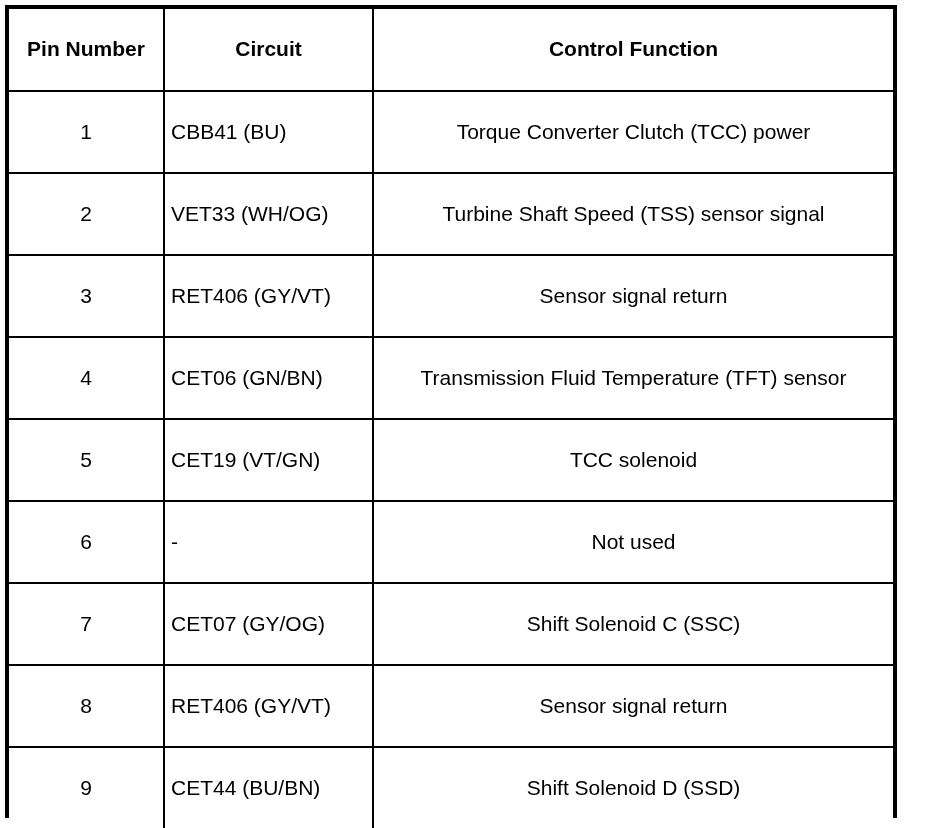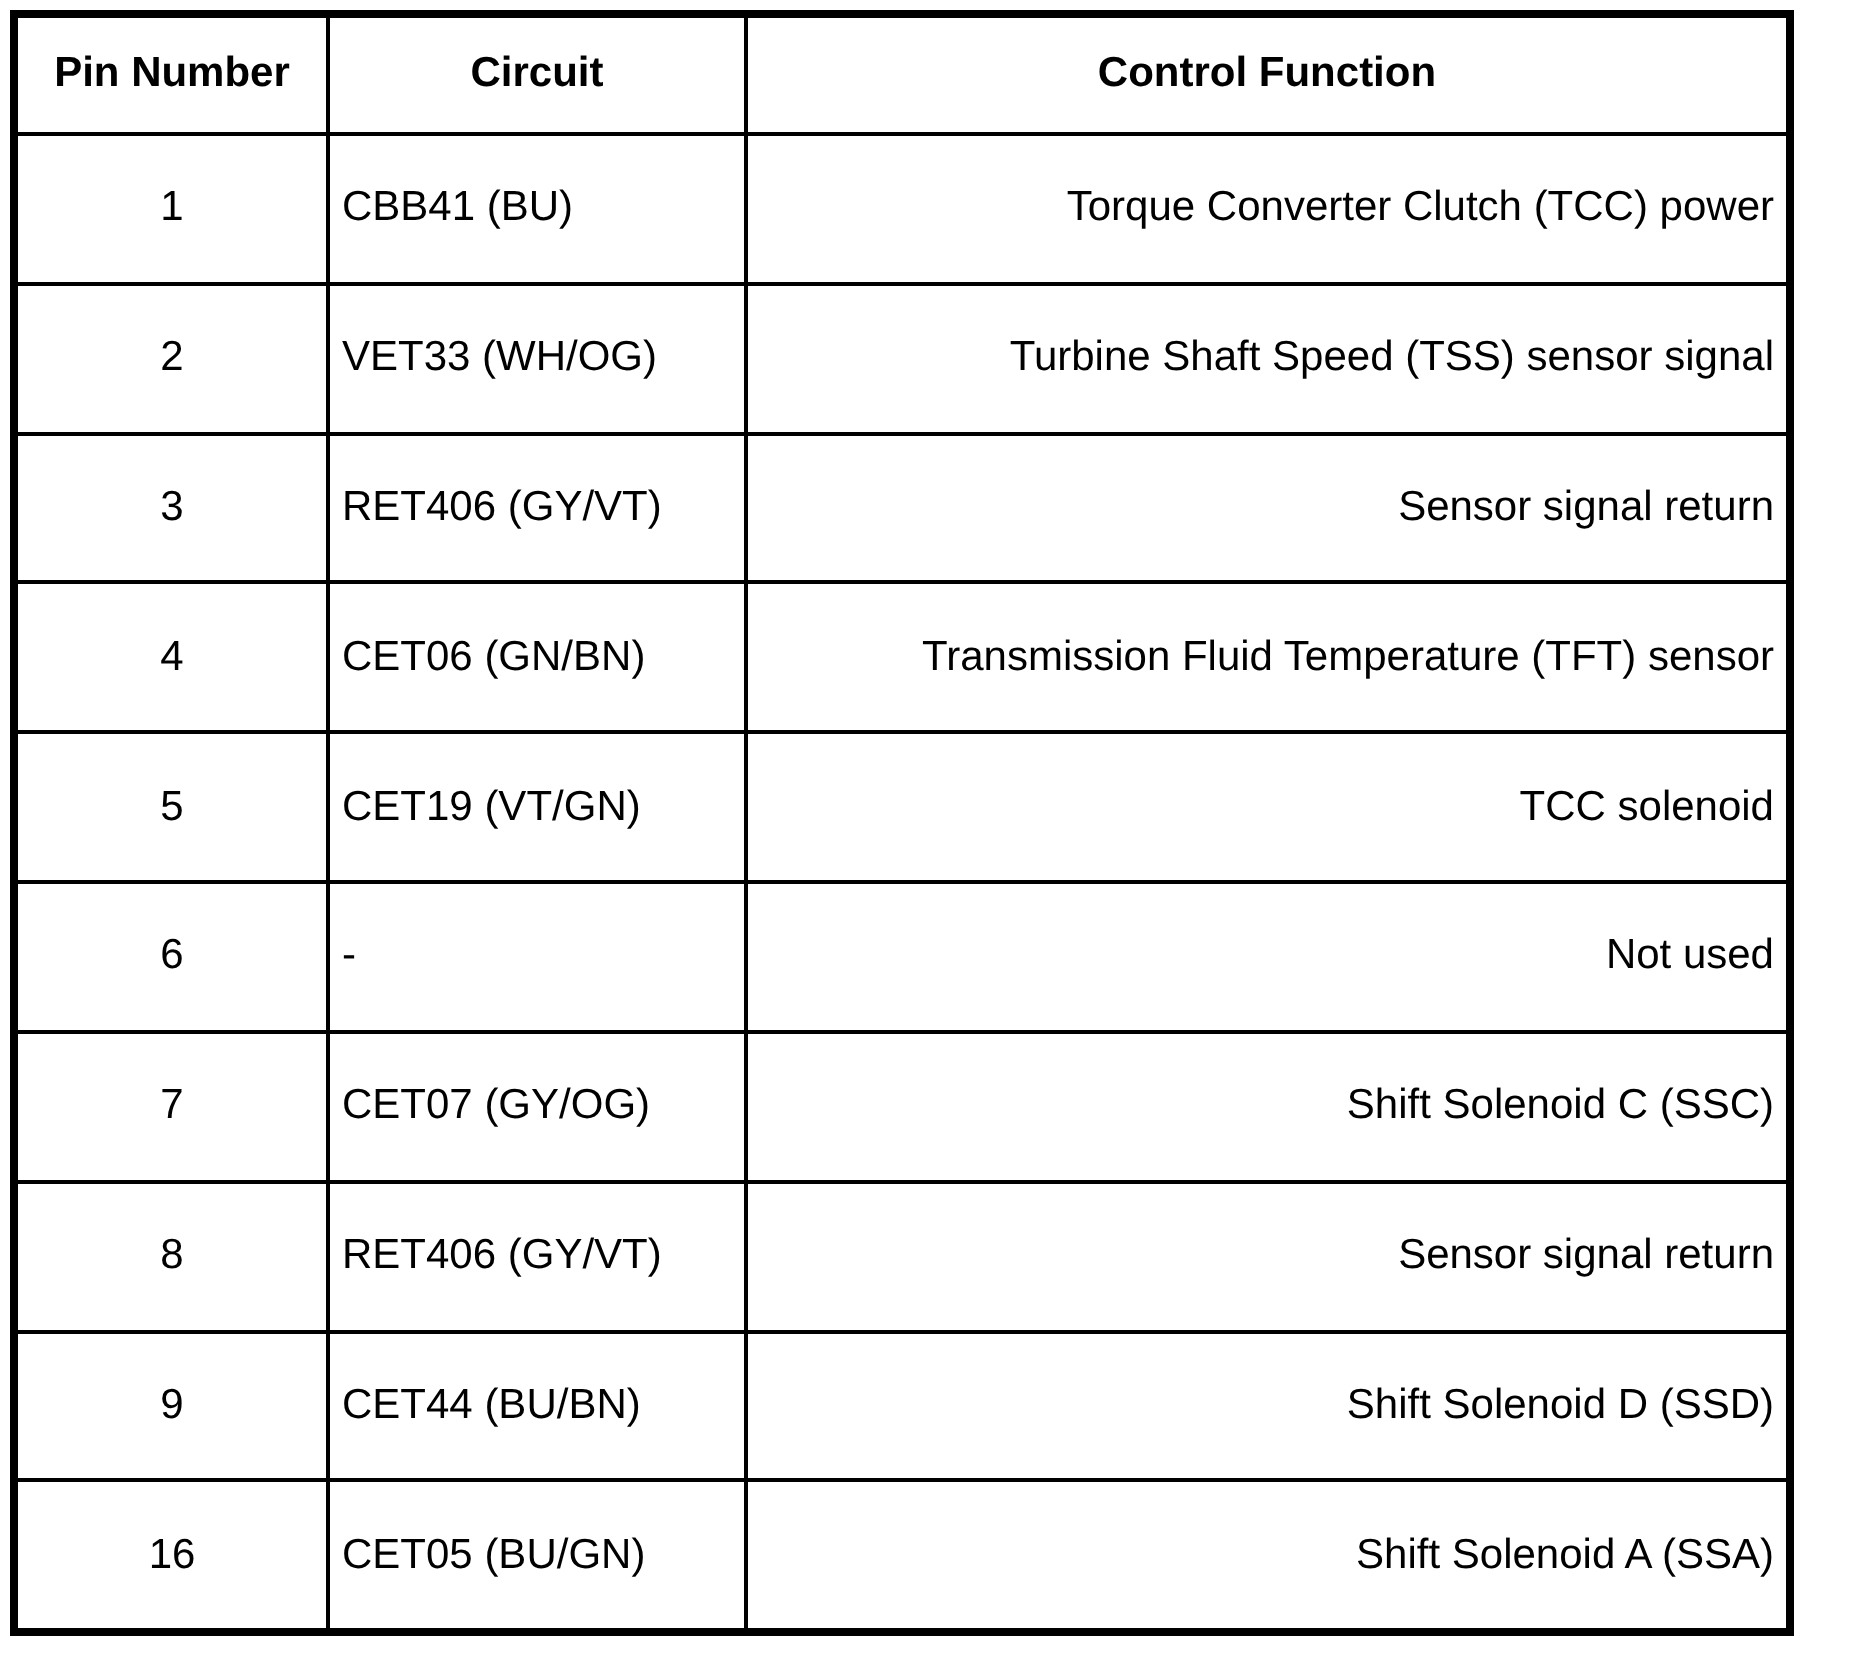--- a/index.html
+++ b/index.html
@@ -30,21 +30,21 @@
     table-layout: fixed;
     background: #ffffff;
   }
   table.pin-table col.col-pin    { width: 155px; }
   table.pin-table col.col-ckt    { width: 209px; }
   table.pin-table col.col-fn     { width: 520px; }
 
   table.pin-table th,
   table.pin-table td {
     border: 2px solid #000000;
-    padding: 4px 6px;
+    padding: 16px 6px;
     font-size: 21px;
     line-height: 1.15;
     color: #000000;
     height: 48px;
     overflow: hidden;
     white-space: nowrap;
   }
   
   table.pin-table tr > *:first-child { border-left: 0; }
   table.pin-table tr > *:last-child  { border-right: 0; }
@@ -56,21 +56,21 @@
     text-align: center;
     height: 49px;
     font-size: 21px;
   }
   td.cell-pin {
     text-align: center;
   }
   td.cell-ckt {
   }
   td.cell-fn {
-    text-align: right;
+    text-align: center;
     padding-left: 7px;
   }
 </style>
 </head>
 <body>
 
 <div id="pin-table-wrap">
   <table class="pin-table">
     <colgroup>
       <col class="col-pin">

